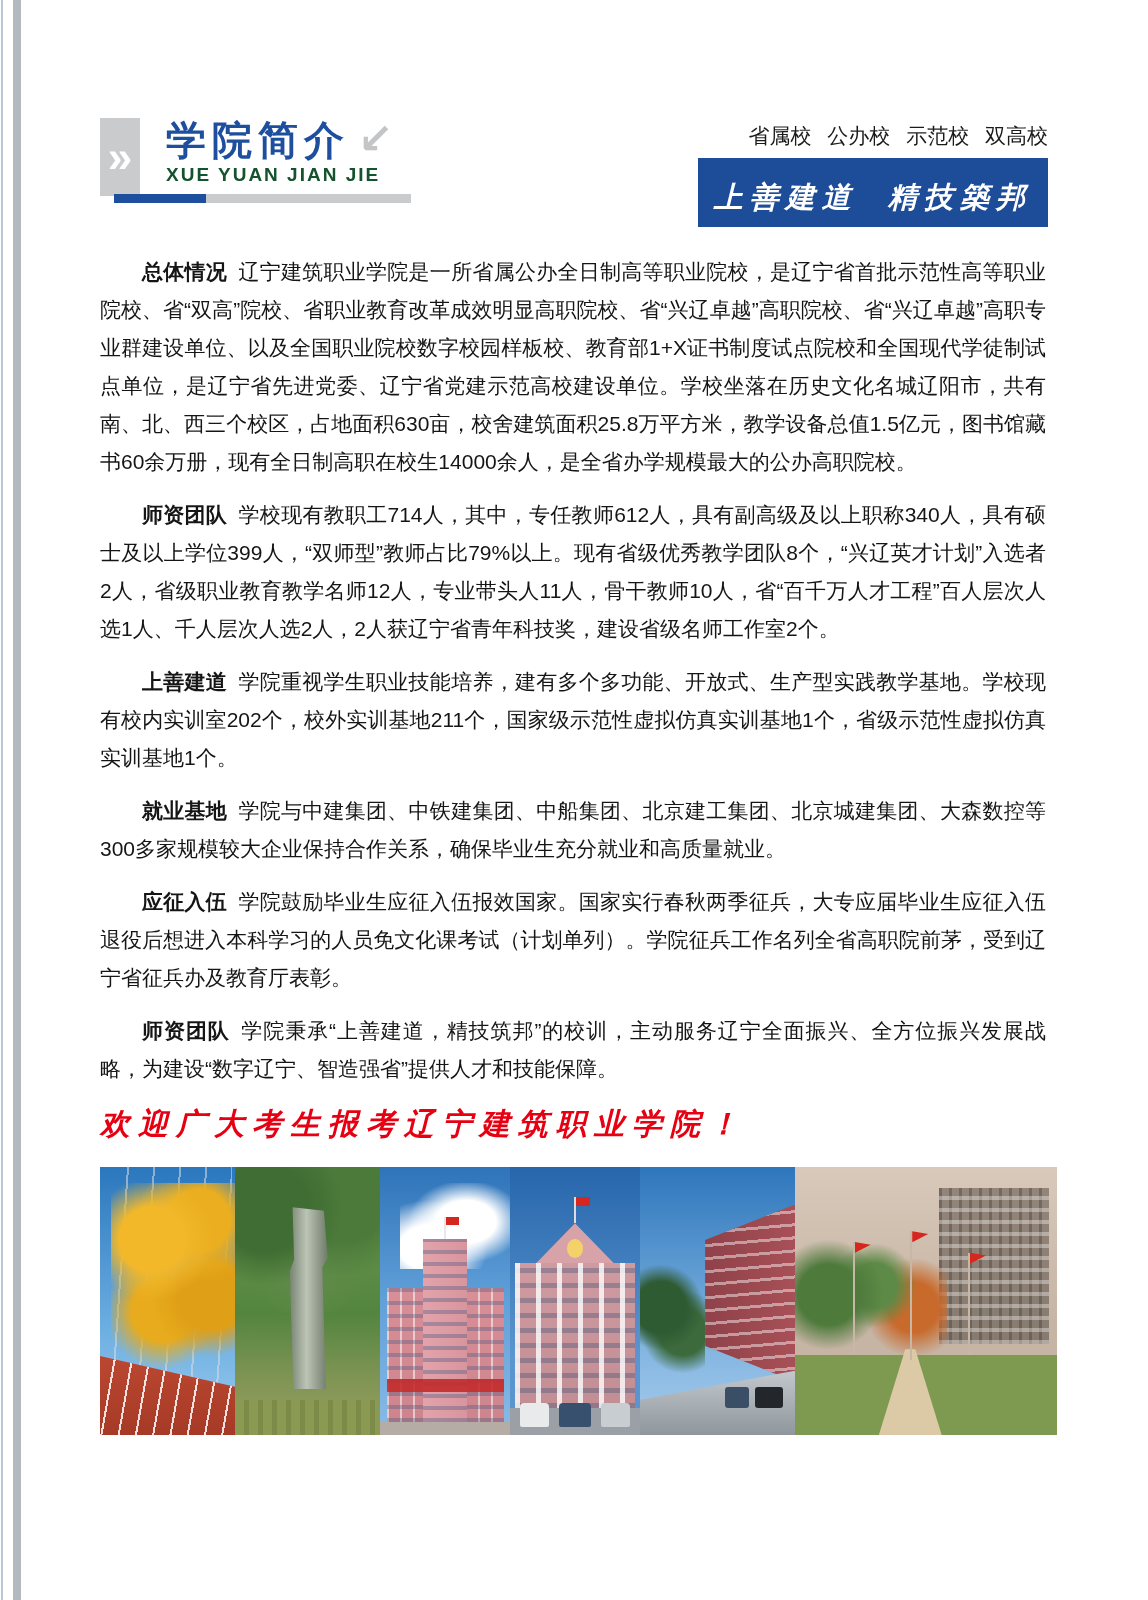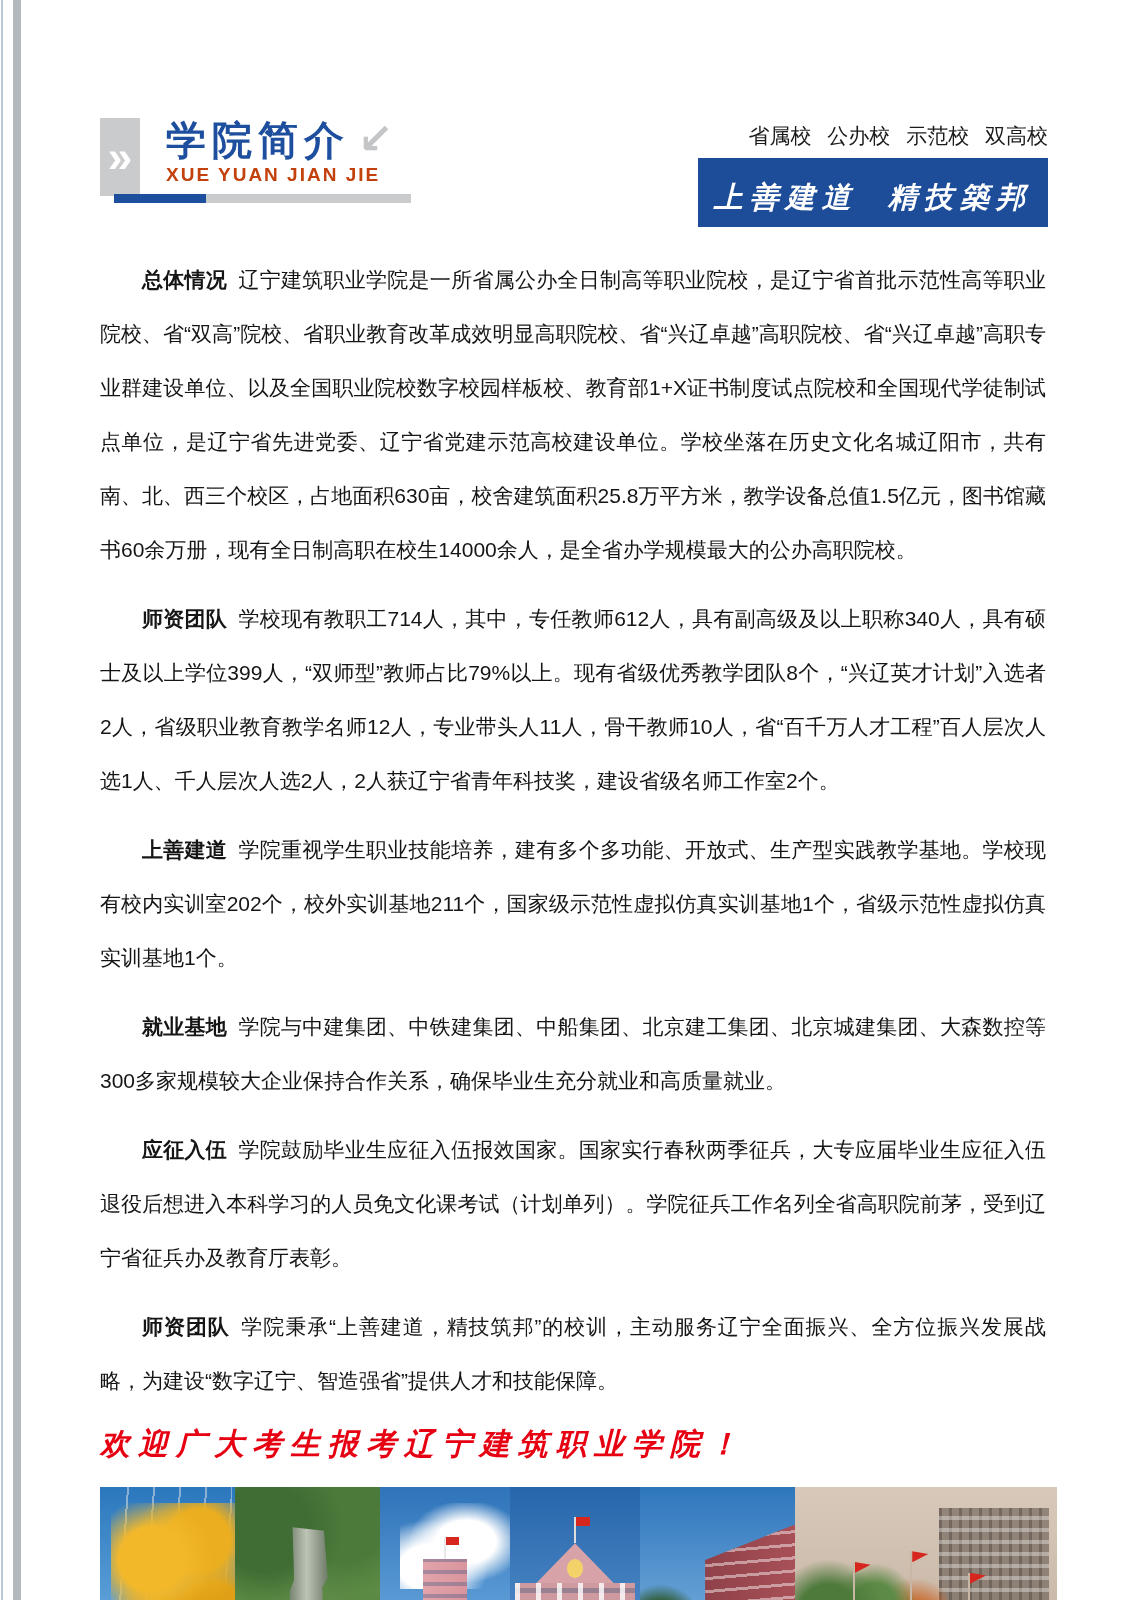--- a/index.html
+++ b/index.html
@@ -15,33 +15,33 @@
   .header { display:flex; justify-content:space-between; align-items:flex-start;
             padding:118px 100px 0 100px; }
   .title-block { display:flex; align-items:flex-start; }
   .chevron-box { width:40px; height:78px; background:#c9cbcd; color:#fff;
                  display:flex; align-items:center; justify-content:center;
                  font-size:44px; font-weight:bold; line-height:1; }
   .titles { margin-left:26px; }
   .title-row { display:flex; align-items:flex-start; }
   .page-title { color:#1e4f9e; font-size:40px; font-weight:bold; letter-spacing:6px; line-height:1.1; }
   .corner-arrow { color:#c3c5c7; font-size:42px; font-weight:bold; line-height:1; margin-left:8px; }
-  .pinyin { color:#c2410c; font-size:19px; font-weight:bold; letter-spacing:2px; margin-top:2px; }
+  .pinyin { color:#14532d; font-size:19px; font-weight:bold; letter-spacing:2px; margin-top:2px; }
   .underbar { margin-top:8px; width:245px; height:9px; background:#c9cbcd; position:relative; }
   .underbar .blue-seg { position:absolute; left:-52px; top:0; width:92px; height:9px; background:#1e4f9e; }
 
   .right-block { text-align:right; padding-top:4px; }
   .badges { font-size:21px; color:#1a1a1a; word-spacing:10px; margin-bottom:8px; }
   .motto-banner { display:inline-block; background:#1d4c98; color:#fff; font-size:29px;
                   font-weight:bold; font-style:italic; font-family:"Liberation Serif","DejaVu Serif",serif;
                   letter-spacing:7px; word-spacing:16px; padding:20px 16px 9px 16px; }
 
   
   .main { padding:26px 102px 0 100px; }
-  .para { font-size:21px; line-height:54px; text-align:justify; text-indent:2em; margin-bottom:15px; }
+  .para { font-size:21px; line-height:38px; text-align:justify; text-indent:2em; margin-bottom:15px; }
   .plabel { font-weight:bold; margin-right:0.55em; }
 
   .welcome { color:#e60012; font-size:30px; font-weight:bold; font-style:italic;
              font-family:"Liberation Serif","DejaVu Serif",serif; letter-spacing:8px;
              margin:16px 0 22px 0; }
 
   
   .gallery { display:flex; width:957px; height:268px; margin-left:100px; }
   .ph { position:relative; height:100%; overflow:hidden; }
   .ph > div { position:absolute; }

